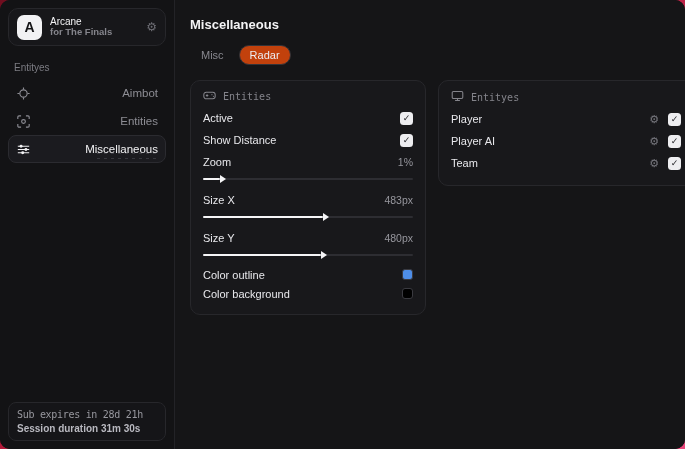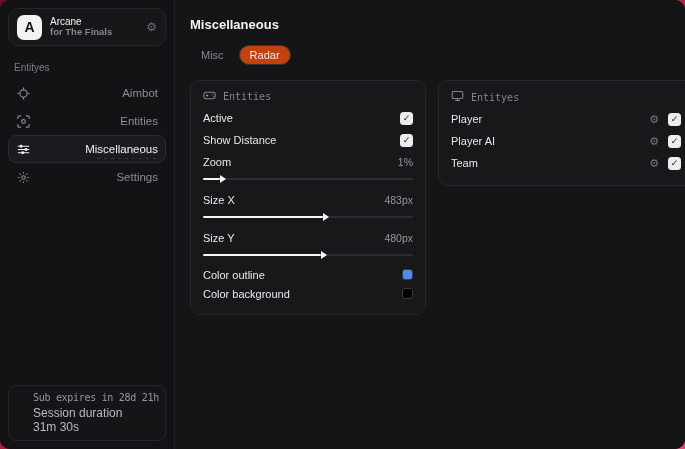--- a/index.html
+++ b/index.html
@@ -67,28 +67,28 @@
     position:absolute; right:6px; bottom:3px;
     width:64px; height:8px;
     background-image: radial-gradient(#3a3a40 1px, transparent 1.2px);
     background-size:7px 5px;
     opacity:.9;
   }
   .side-footer {
     margin-top:auto;
     border:1px solid #27272b; border-radius:8px;
     background:#151518;
-    padding:6px 24px;
+    padding:6px 8px;
   }
   .sub-line1 {
     font-family:"DejaVu Sans Mono", monospace;
     color:#98989f; font-size:10px; letter-spacing:-0.3px;
     white-space:nowrap;
   }
-  .sub-line2 { color:#b9b9c0; font-size:12px; font-weight:normal; margin-top:3px; }
+  .sub-line2 { color:#b9b9c0; font-size:10px; font-weight:bold; margin-top:3px; }
   
   .main { flex:1; padding:17px 14px 0 15px; background:#151517; }
   .page-title { color:#f4f4f6; font-size:13px; font-weight:bold; }
   .tabs { display:flex; align-items:center; gap:4px; margin-top:13px; }
   .tab {
     font-size:11px; color:#87878e;
     padding:3px 10px; border-radius:12px;
     border:1px solid transparent; cursor:pointer;
   }
   .tab.active {
@@ -204,29 +204,20 @@
             <line x1="1" y1="4" x2="15" y2="4"></line>
               <circle cx="5" cy="4" r="1.8" fill="#f2f2f4" stroke="none"></circle>
             <line x1="1" y1="8" x2="15" y2="8"></line>
               <circle cx="11" cy="8" r="1.8" fill="#f2f2f4" stroke="none"></circle>
             <line x1="1" y1="12" x2="15" y2="12"></line>
               <circle cx="7" cy="12" r="1.8" fill="#f2f2f4" stroke="none"></circle>
           </svg>
         </span>
         <span>Miscellaneous</span>
       </div>
-      <div class="nav-item">
-        <span class="nicon">
-          <svg width="13" height="13" viewBox="0 0 16 16" fill="none" stroke-width="1.3">
-            <circle cx="8" cy="8" r="2.2"></circle>
-            <path d="M8 1.2v2M8 12.8v2M1.2 8h2M12.8 8h2M3.2 3.2l1.4 1.4M11.4 11.4l1.4 1.4M12.8 3.2l-1.4 1.4M4.6 11.4l-1.4 1.4"></path>
-          </svg>
-        </span>
-        <span>Settings</span>
-      </div>
     </div>
 
     <div class="side-footer">
       <div class="sub-line1">Sub expires in 28d 21h</div>
       <div class="sub-line2">Session duration 31m 30s</div>
     </div>
   </div>
 
   <div class="main">
     <div class="page-title">Miscellaneous</div>

